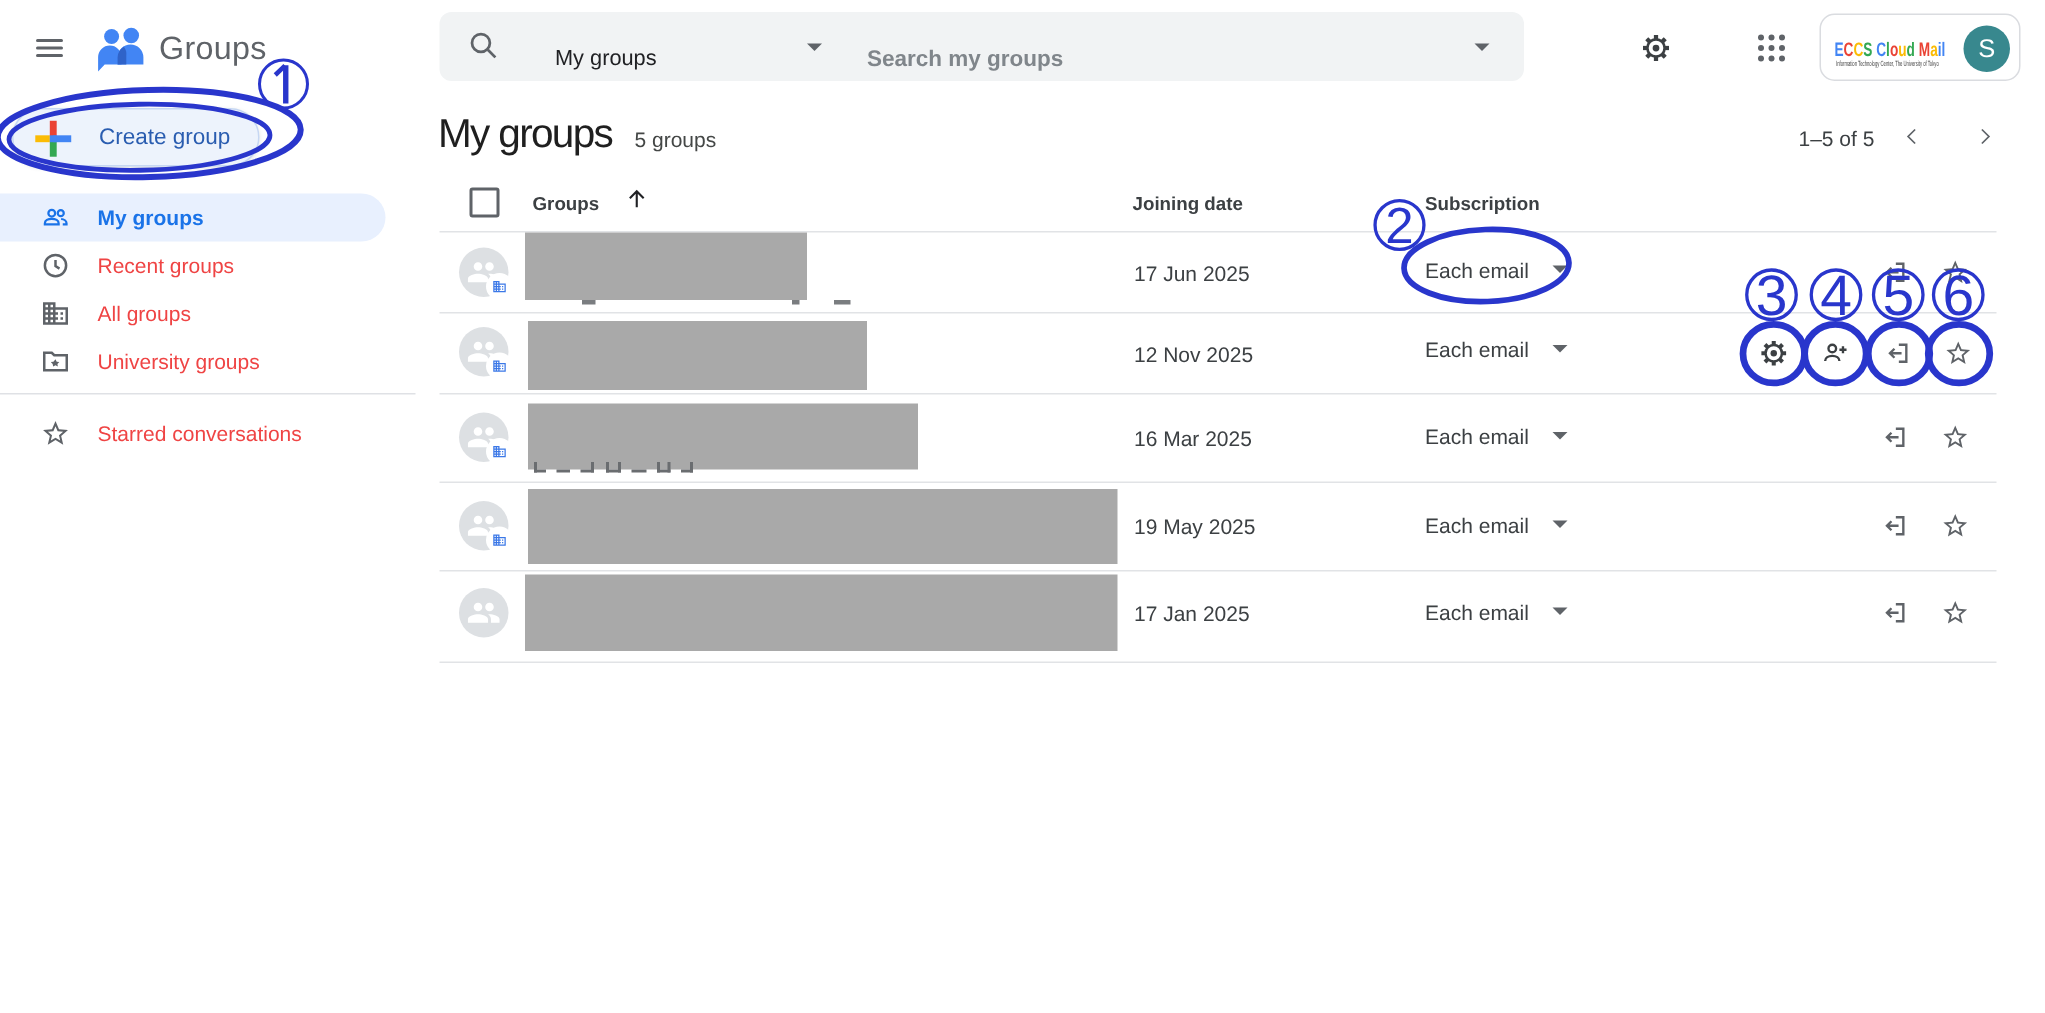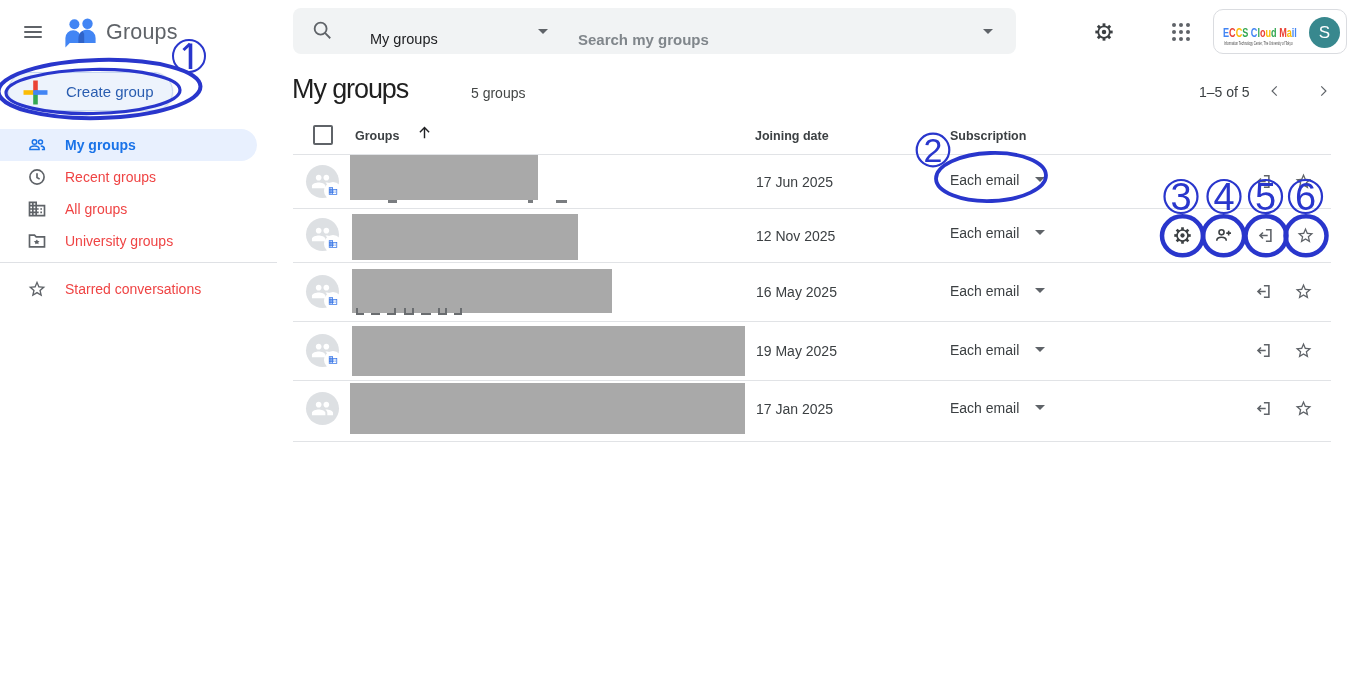--- a/index.html
+++ b/index.html
@@ -22,21 +22,21 @@
 #createbtn { left:8px; top:72px; width:165px; height:39px; border-radius:20px; background:#edf3fc; border:1px solid #c6d7f3; box-shadow:0 1px 3px rgba(60,64,67,.15); }
 #createtxt { left:57px; top:10px; font-size:15px; color:#2a5db0; }
 .navrow { left:0; width:257px; height:32px; }
 .navrow .ic { position:absolute; left:27px; top:6px; }
 .navrow .tx { position:absolute; left:65px; top:8px; font-size:14px; color:#ef4444; }
 #nav-sel { background:#e8f0fe; border-radius:0 16px 16px 0; }
 #nav-sel .tx { color:#1a73e8; font-weight:bold; }
 #sidediv { left:0; top:262px; width:277px; height:1px; background:#dfe1e5; }
 
 #title { left:292px; top:74px; font-size:27px; letter-spacing:-1.1px; color:#1f1f1f; }
-#ngroups { left:423px; top:85px; font-size:14px; color:#444746;margin-left:48px; }
+#ngroups { left:423px; top:85px; font-size:14px; color:#444746; }
 #pager { left:1199px; top:84px; font-size:14px; color:#3c4043;text-align:center; }
 .hdr { font-size:12.5px; font-weight:bold; color:#3c4043; }
 #cb { left:313px; top:125px; width:20px; height:20px; border:2px solid #5f6368; border-radius:2px; }
 .rowline { left:293px; width:1038px; height:1px; background:#e1e3e6; }
 .gray { background:#a9a9a9; }
 .date { font-size:14px; color:#3c4043; }
 .sub { font-size:14px; color:#3c4043; }
 .avatar { width:33px; height:33px; border-radius:50%; background:#dde0e3; }
 .badge { width:18px; height:18px; border-radius:50%; background:#fff; }
 #annot { left:0; top:0; pointer-events:none; }
@@ -259,21 +259,21 @@
   <div class="abs" style="z-index:3; left:356px; top:308px; width:8px; height:7px; border-bottom:2px solid #6a6d70; border-left:2px solid #6a6d70"></div>
   <div class="abs" style="z-index:3; left:371px; top:308px; width:9px; height:7px; border-bottom:2px solid #6a6d70"></div>
   <div class="abs" style="z-index:3; left:387px; top:308px; width:9px; height:7px; border-bottom:2px solid #6a6d70; border-right:2px solid #6a6d70"></div>
   <div class="abs" style="z-index:3; left:404px; top:308px; width:10px; height:7px; border:2px solid #6a6d70; border-top:none"></div>
   <div class="abs" style="z-index:3; left:421px; top:308px; width:10px; height:7px; border-bottom:2px solid #6a6d70"></div>
   <div class="abs" style="z-index:3; left:438px; top:308px; width:9px; height:7px; border:2px solid #6a6d70; border-top:none"></div>
   <div class="abs" style="z-index:3; left:454px; top:308px; width:8px; height:7px; border-bottom:2px solid #6a6d70; border-right:2px solid #6a6d70"></div>
 
   <div class="abs date" style="left:756px; top:174px">17 Jun 2025</div>
   <div class="abs date" style="left:756px; top:228px">12 Nov 2025</div>
-  <div class="abs date" style="left:756px; top:284px">16 May 2025</div>
+  <div class="abs date" style="left:756px; top:284px">16 Mar 2025</div>
   <div class="abs date" style="left:756px; top:343px">19 May 2025</div>
   <div class="abs date" style="left:756px; top:401px">17 Jan 2025</div>
 
   <div class="abs sub" style="left:950px; top:172px">Each email</div>
   <div class="abs caret" style="left:1035px; top:177px"></div>
   <div class="abs sub" style="left:950px; top:225px">Each email</div>
   <div class="abs caret" style="left:1035px; top:230px"></div>
   <div class="abs sub" style="left:950px; top:283px">Each email</div>
   <div class="abs caret" style="left:1035px; top:288px"></div>
   <div class="abs sub" style="left:950px; top:342px">Each email</div>

